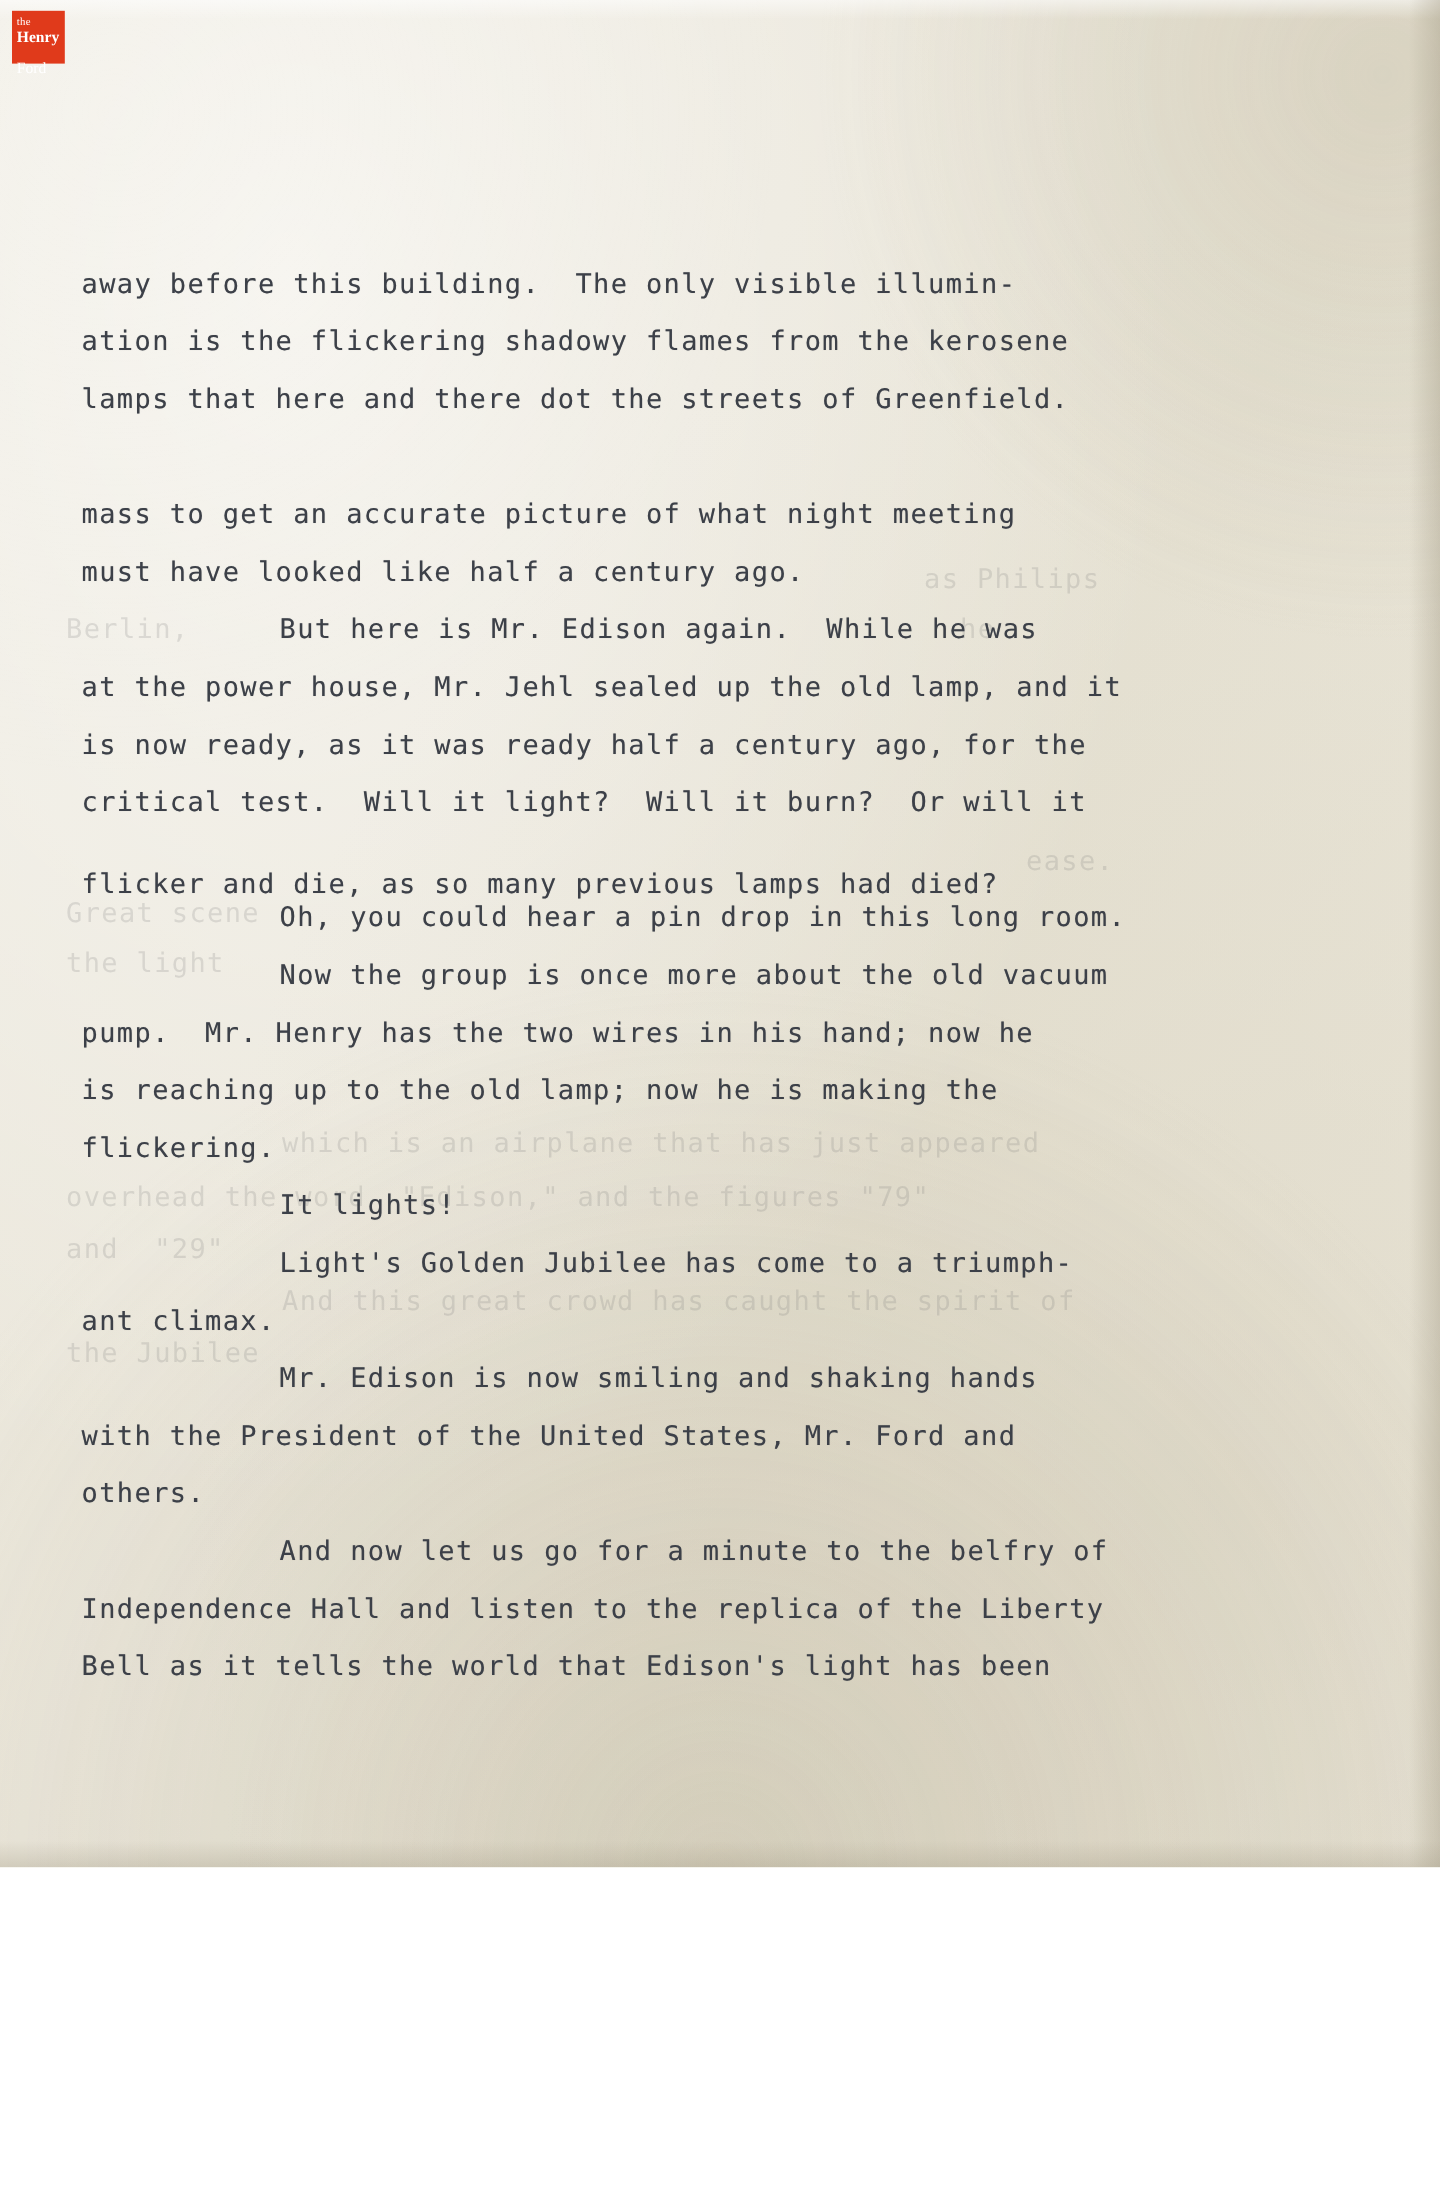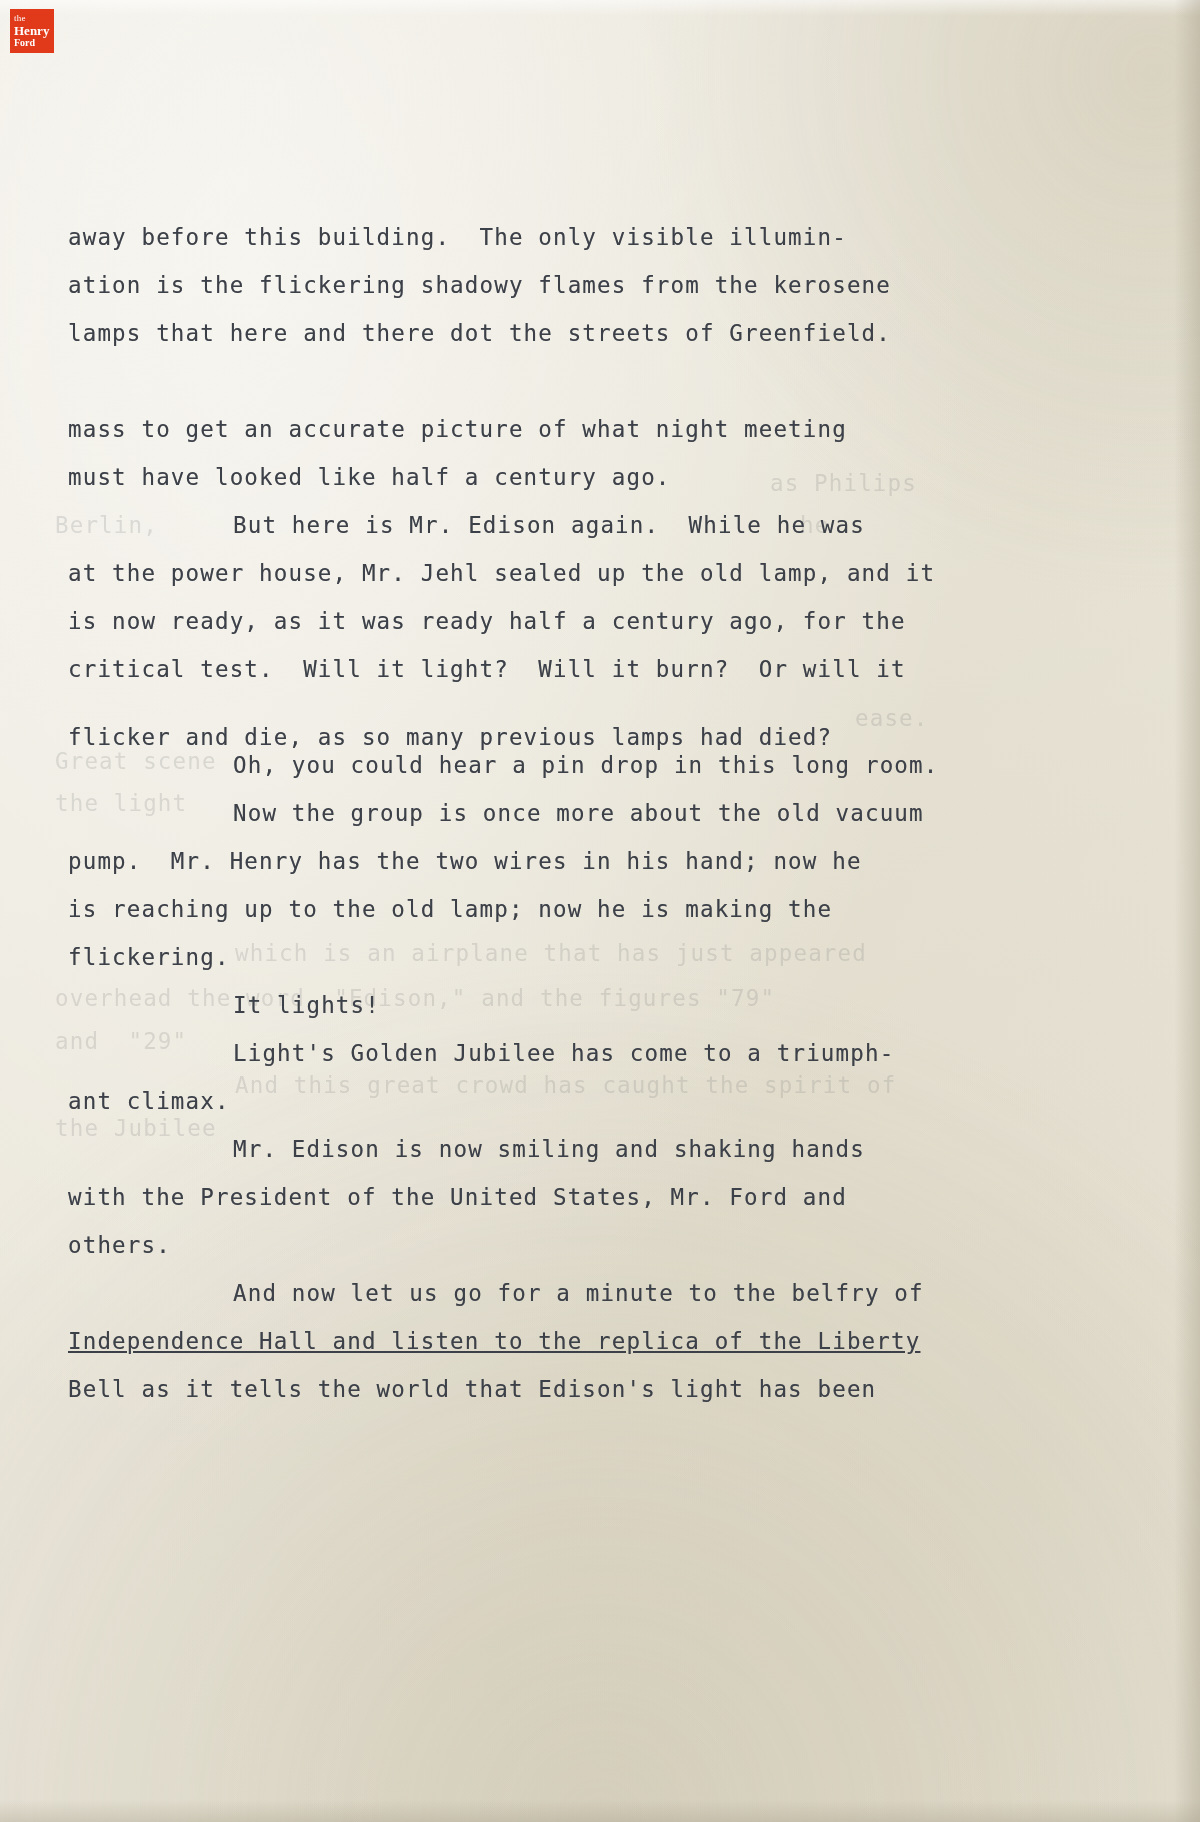--- a/index.html
+++ b/index.html
@@ -10,21 +10,21 @@
   body {
     width: 1200px;
     height: 1822px;
     overflow: hidden;
     font-family: "Liberation Sans", sans-serif;
   }
 
   #page {
     position: relative;
     width: 1200px;
-    height: 1822px;
+    height: 1556px;
     background: #ece9de;
     background-image:
       radial-gradient(ellipse at 20% 15%, rgba(255,255,255,0.55) 0%, rgba(255,255,255,0) 55%),
       radial-gradient(ellipse at 85% 80%, rgba(215,208,188,0.45) 0%, rgba(215,208,188,0) 60%),
       linear-gradient(115deg, #efece2 0%, #eae6da 38%, #e7e3d5 62%, #ece8dc 100%);
     overflow: hidden;
   }
 
   
   #grain {
@@ -70,21 +70,21 @@
     background: #e03a1b;
     color: #ffffff;
     font-family: "Liberation Serif", serif;
     line-height: 1;
     padding: 3px 4px;
     box-sizing: border-box;
     z-index: 5;
   }
   #logo .l1 { font-size: 9px; letter-spacing: .2px; display:block; margin-top:2px;}
   #logo .l2 { font-size: 13px; font-weight: bold; display:block; margin-top:1px;}
-  #logo .l3 { font-size: 10px; font-weight: bold; display:block; margin-top:1px;}
+  #logo .l3 { font-size: 13px; font-weight: normal; display:block; margin-top:13px;}
 
   
   #typescript {
     position: absolute;
     left: 0;
     top: 0;
     width: 1200px;
     height: 1822px;
   }
   .line {
@@ -155,17 +155,17 @@
       <div class="line" style="left: 68px; top: 848px;">pump.  Mr. Henry has the two wires in his hand; now he</div>
       <div class="line" style="left: 68px; top: 896px;">is reaching up to the old lamp; now he is making the</div>
       <div class="line" style="left: 68px; top: 944px;">flickering.</div>
       <div class="line indent" style="left: 233px; top: 992px;">It lights!</div>
       <div class="line indent" style="left: 233px; top: 1040px;">Light's Golden Jubilee has come to a triumph-</div>
       <div class="line" style="left: 68px; top: 1088px;">ant climax.</div>
       <div class="line indent" style="left: 233px; top: 1136px;">Mr. Edison is now smiling and shaking hands</div>
       <div class="line" style="left: 68px; top: 1184px;">with the President of the United States, Mr. Ford and</div>
       <div class="line" style="left: 68px; top: 1232px;">others.</div>
       <div class="line indent" style="left: 233px; top: 1280px;">And now let us go for a minute to the belfry of</div>
-      <div class="line" style="left: 68px; top: 1328px; text-decoration: underline;">Independence Hall and listen to the replica of the Liberty</div>
+      <div class="line" style="left: 68px; top: 1328px;">Independence Hall and listen to the replica of the Liberty</div>
       <div class="line" style="left: 68px; top: 1376px;">Bell as it tells the world that Edison's light has been</div>
     </div>
 
 </div>
 
 </body></html>

